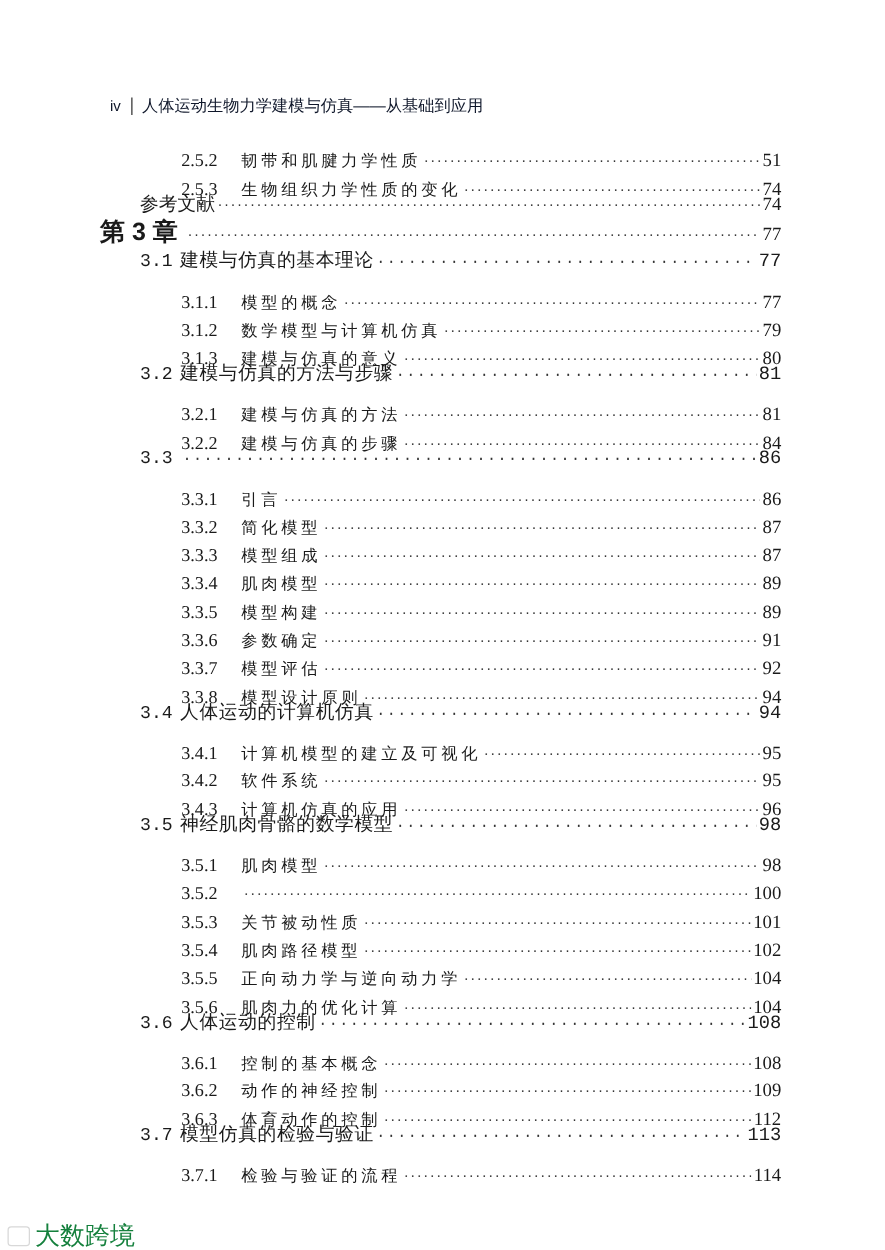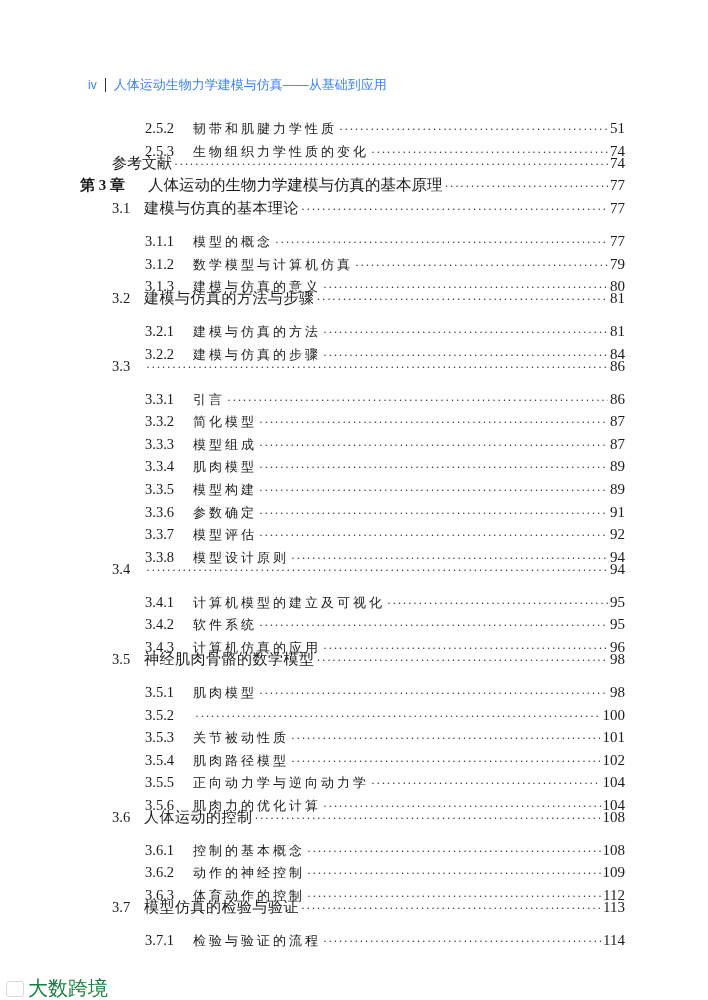--- a/index.html
+++ b/index.html
@@ -1,37 +1,37 @@
 <!DOCTYPE html>
 <html><head>
 <meta charset="utf-8">
 <style>
   html, body { margin: 0; padding: 0; background: #ffffff; }
   body { width: 708px; height: 1000px; position: relative; overflow: hidden;
          font-family: "Liberation Serif", "DejaVu Serif", serif; color: #1a1a1a; }
   .header { position: absolute; left: 88px; top: 76px; font-family: "Liberation Sans", "DejaVu Sans", sans-serif;
-            font-size: 13px; color: #3b82f6; display: flex; align-items: center; }
+            font-size: 13px; color: #0f172a; display: flex; align-items: center; }
   .header .pg { font-size: 12px; margin-right: 8px; }
   .header .bar { width: 1px; height: 14px; background: #333; margin-right: 8px; }
   .toc { position: absolute; left: 0; top: 107px; width: 708px; }
   .row { position: relative; height: 22.55px; display: flex; align-items: center; font-size: 14.5px; }
   .row .inner { position: absolute; right: 83px; display: flex; align-items: baseline; }
   .row .num { display: inline-block; }
   .row .title { white-space: nowrap; }
   .row .leader { flex: 1; overflow: hidden; white-space: nowrap; color: #333; letter-spacing: 1.2px; font-size: 12px; margin: 0 2px; }
   .row .page { font-size: 15px; text-align: right; min-width: 14px; }
   .lvl3 .inner { left: 145px; margin-top: 22px; }
   .lvl3 .num { width: 48px; }
   .lvl3 .title { letter-spacing: 3px; font-family: Liberation Serif, serif; font-size: 13px; }
-  .lvl2 .inner { left: 112px; }
+  .lvl2 .inner { left: 112px; font-family: Liberation Mono, monospace; }
   .lvl2 .num { width: 32px; }
   .lvl2 .title { letter-spacing: 0.5px; font-size: 15px; }
   .lvl1 .inner { left: 80px; }
   .lvl1 .title { font-family: "Liberation Sans", "DejaVu Sans", sans-serif; font-size: 15.5px; font-weight: normal; }
-  .lvl1 .num { font-family: Liberation Serif, serif; font-weight: bold; width: 68px; font-size: 15px; }
+  .lvl1 .num { font-family: Liberation Sans, sans-serif; font-weight: bold; width: 68px; font-size: 20px; }
   .lvl0 .inner { left: 112px; }
   .lvl0 .title { font-size: 15px; }
   .watermark { position: absolute; left: 6px; top: 975px; color: #15803d; font-family: "DejaVu Sans", sans-serif;
                font-size: 20px; display: flex; align-items: center; gap: 4px; }
   .watermark .logo { width: 16px; height: 14px; border: 1.5px solid #d8d8d8; border-radius: 3px; }
 </style>
 </head>
 <body>
 
 <div class="header">
@@ -60,21 +60,20 @@
     <div class="row lvl0">
       <div class="inner">
         <span class="title">参考文献</span>
         <span class="leader">·····································································································</span>
         <span class="page">74</span>
       </div>
     </div>
     <div class="row lvl1">
       <div class="inner">
         <span class="num">第 3 章</span>
-        <span class="title">人体运动的生物力学建模与仿真的基本原理</span>
         <span class="leader">·····································································································</span>
         <span class="page">77</span>
       </div>
     </div>
     <div class="row lvl2">
       <div class="inner">
         <span class="num">3.1</span>
         <span class="title">建模与仿真的基本理论</span>
         <span class="leader">·····································································································</span>
         <span class="page">77</span>
@@ -195,20 +194,21 @@
       <div class="inner">
         <span class="num">3.3.8</span>
         <span class="title">模型设计原则</span>
         <span class="leader">·····································································································</span>
         <span class="page">94</span>
       </div>
     </div>
     <div class="row lvl2">
       <div class="inner">
         <span class="num">3.4</span>
+        <span class="title">人体运动的计算机仿真</span>
         <span class="leader">·····································································································</span>
         <span class="page">94</span>
       </div>
     </div>
     <div class="row lvl3">
       <div class="inner">
         <span class="num">3.4.1</span>
         <span class="title">计算机模型的建立及可视化</span>
         <span class="leader">·····································································································</span>
         <span class="page">95</span>

